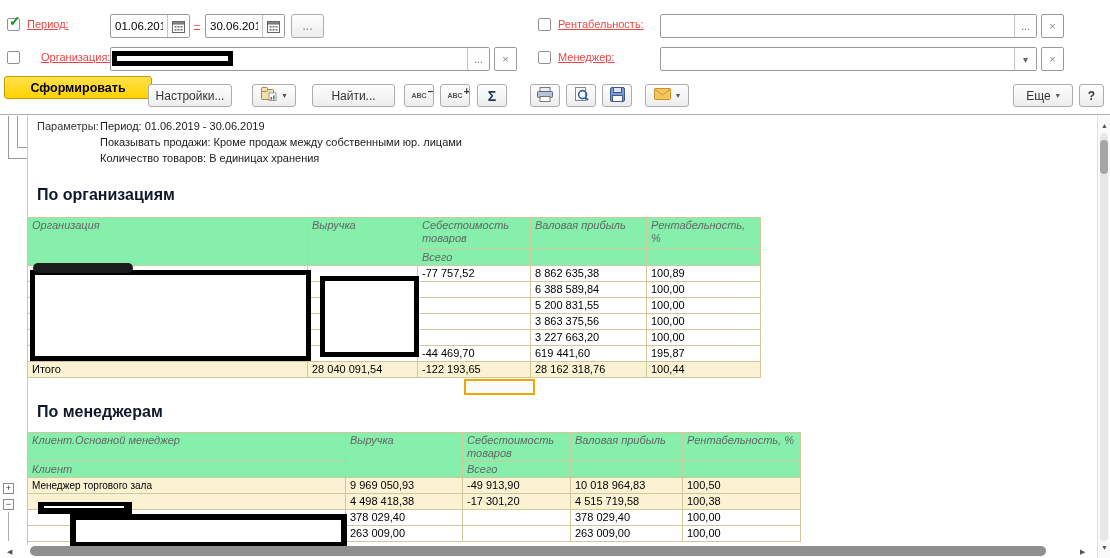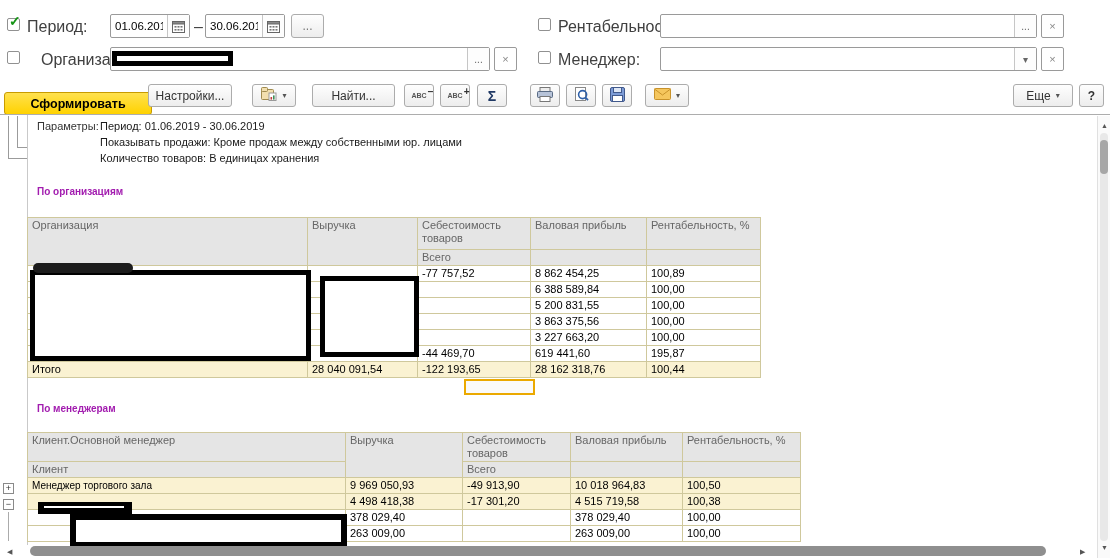--- a/index.html
+++ b/index.html
@@ -3,21 +3,21 @@
 <meta charset="utf-8">
 <style>
   * { margin:0; padding:0; box-sizing:border-box; }
   html,body { width:1110px; height:558px; }
   body { position:relative; background:#fff; font-family:"Liberation Sans",sans-serif; font-size:12px; color:#333; overflow:hidden; }
 
   
   .chk { position:absolute; width:13px; height:13px; border:1px solid #919191; border-radius:2px; background:#fff; }
   .chk .mark { position:absolute; left:1px; top:-5px; color:#169416; font-weight:bold; font-size:14px; line-height:14px; }
 
-  .lbl { position:absolute; font-size:16px; color:#404040; white-space:nowrap; }
+  .lbl { position:absolute; font-size:11px; color:#ef4444; white-space:nowrap;text-decoration:underline; }
 
   
   .field { position:absolute; height:24px; border:1px solid #9A9A9A; border-radius:2px; background:#fff; display:flex; align-items:stretch; }
   .field input { border:none; outline:none; flex:1; min-width:0; font-family:"Liberation Sans",sans-serif; font-size:11.5px; padding:0 4px; background:transparent; color:#000; }
   .field .sub { width:22px; border-left:1px solid #C6C6C6; display:flex; align-items:center; justify-content:center; color:#666; font-size:10px; background:#FDFDFD; }
   .sq { position:absolute; width:23px; height:24px; border:1px solid #9A9A9A; border-radius:2px; background:#fff; color:#888; font-size:11px; display:flex; align-items:center; justify-content:center; }
 
   
   .btn { position:absolute; height:23px; border:1px solid #ACACAC; border-radius:3px; background:linear-gradient(#FEFEFE,#EDEDED); font-size:12px; color:#333; display:flex; align-items:center; justify-content:center; gap:5px; padding:0 10px; white-space:nowrap; }
   .btn.icon { padding:0 4px; }
@@ -27,26 +27,26 @@
   .abc-badge { position:absolute; top:-6px; right:-7px; font-size:10px; color:#333; font-weight:bold; }
   .drop { font-size:8px; color:#555; }
 
   
   .hline { position:absolute; background:#ADADAD; height:1px; }
   .vline { position:absolute; background:#C9C9C9; width:1px; }
   .bracket { position:absolute; border-left:1px solid #9B9B9B; border-bottom:1px solid #9B9B9B; }
 
   .param-lbl { position:absolute; font-size:11px; color:#333; }
   .param-line { position:absolute; font-size:11px; color:#1A1A1A; white-space:nowrap; }
-  .sec-title { position:absolute; font-size:10px; font-weight:bold; color:#a21caf; }
+  .sec-title { position:absolute; font-size:16px; font-weight:bold; color:#0f172a; }
 
   
   table.rpt { position:absolute; border-collapse:collapse; table-layout:fixed; font-size:11px; color:#000; background:#fff; }
   .rpt td { border:1px solid #CFC89C; padding:1px 4px; overflow:hidden; white-space:nowrap; height:14px; line-height:13px; }
-  .rpt td.h { background:#e5e5e5; color:#666; vertical-align:top; white-space:normal; line-height:13px; }
+  .rpt td.h { background:#86efac; color:#666; vertical-align:top; white-space:normal; line-height:13px;font-style:italic; }
   .rpt td.num { text-align:left; }
   .rpt tr.total td { background:#FAF2D2; }
   .rpt td.small { font-size:10px; }
 
   
   .exp { position:absolute; width:11px; height:11px; border:1px solid #8A8A8A; background:#fff; font-size:9px; line-height:9px; text-align:center; color:#333; }
   .tree { position:absolute; width:1px; background:#ABABAB; }
 
   
   .selcell { position:absolute; border:2px solid #EBA900; background:#FAFAFA; }
@@ -132,21 +132,21 @@
 <span class="chk" style="left:538px;top:51px;"></span>
 <span class="lbl" style="left:558px;top:51px;">Менеджер:</span>
 <div class="field" style="left:660px;top:47px;width:377px;">
   <input style="">
   <span class="sub">▾</span>
 </div>
 <div class="sq" style="left:1041px;top:47px;">
     <span>×</span>
   </div>
 
-<div class="btn gen" style="left:4px;top:92px;width:148px;">Сформировать</div>
+<div class="btn gen" style="left:4px;top:76px;width:148px;">Сформировать</div>
 <div class="btn" style="left:148px;top:84px;width:84px;">Настройки...</div>
 <div class="btn icon" style="left:252px;top:84px;width:44px;">
   <span>
     <svg width="16" height="14" viewBox="0 0 16 14">
         <rect x="0.5" y="2.5" width="12" height="10" rx="1" fill="#F2DFAE" stroke="#A08B4F"></rect>
         <rect x="0.5" y="0.5" width="6" height="4" rx="1" fill="#F2DFAE" stroke="#A08B4F"></rect>
         <rect x="8" y="6" width="7" height="7.5" fill="#FFF" stroke="#999"></rect>
         <rect x="9.5" y="10" width="1.6" height="2.6" fill="#C04040"></rect>
         <rect x="12" y="8.4" width="1.6" height="4.2" fill="#3E8E5A"></rect>
       </svg>
@@ -239,21 +239,21 @@
   </tr>
   <tr>
     <td class="h" style="height:15px;">Всего</td>
     <td class="h"></td>
     <td class="h"></td>
   </tr>
   <tr>
         <td></td>
         <td class="num"></td>
         <td class="num">-77 757,52</td>
-        <td class="num">8 862 454,25</td>
+        <td class="num">8 862 635,38</td>
         <td class="num">100,89</td>
       </tr>
   <tr>
         <td></td>
         <td class="num"></td>
         <td class="num"></td>
         <td class="num">6 388 589,84</td>
         <td class="num">100,00</td>
       </tr>
   <tr>

